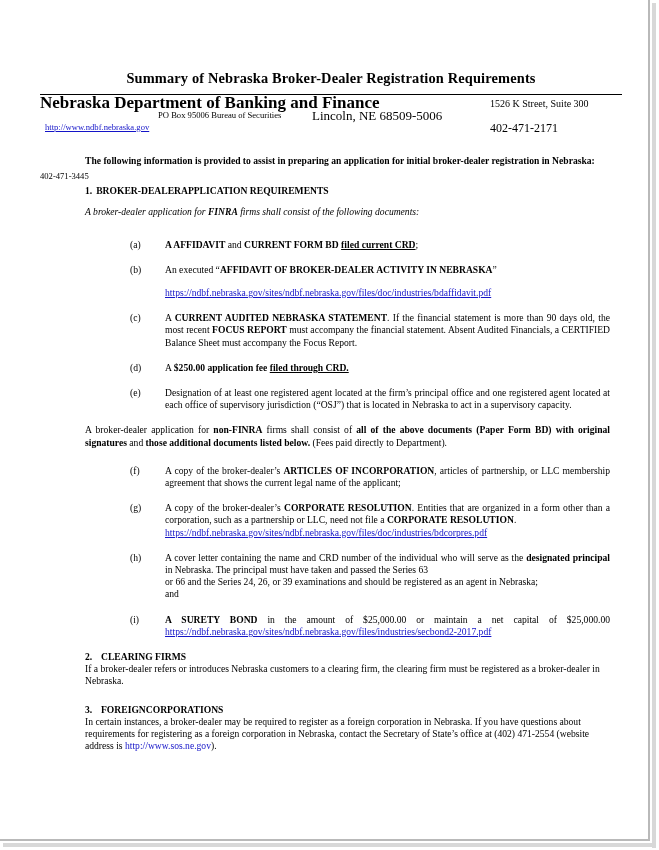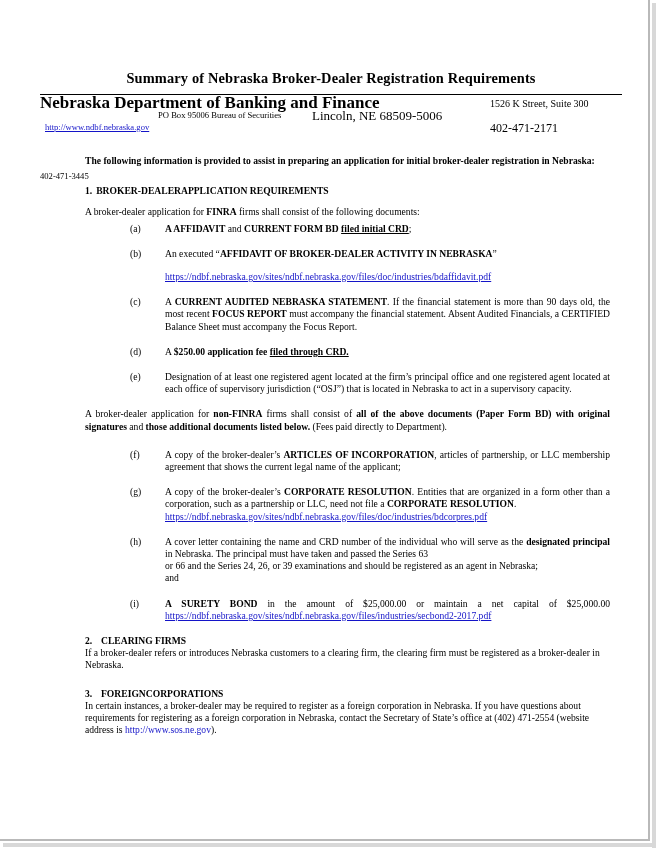--- a/index.html
+++ b/index.html
@@ -117,21 +117,21 @@
   .sec-head {
     font-weight: bold;
     margin: 0 0 9px 0;
   }
   .sec-head-num { margin-right: 4px; }
 
   p.para {
     margin: 0 0 14px 0;
     text-align: justify;
   }
-  p.para.tight { margin-bottom: 4px; }
+  p.para.tight { margin-bottom: 20px; font-style: italic; }
 
   
   .list { margin: 0; }
   .item {
     position: relative;
     padding-left: 80px;
     margin-bottom: 13px;
   }
   .item .marker {
     position: absolute;
@@ -202,21 +202,21 @@
       <p class="intro">The following information is provided to assist in preparing an application for initial broker-dealer registration in Nebraska:</p>
 
       <p class="sec-head"><span class="sec-head-num">1.</span><span>BROKER-DEALERAPPLICATION REQUIREMENTS</span></p>
 
       <p class="para tight"><span>A broker-dealer application for </span><b>FINRA</b><span> firms shall consist of the following documents:</span></p>
 
       <div class="list">
 
         <div class="item">
           <span class="marker">(a)</span>
-          <span class="txt nojust"><b>A AFFIDAVIT</b><span> and </span><b>CURRENT FORM BD</b><span> </span><b><u>filed initial CRD</u></b><span>;</span></span>
+          <span class="txt nojust"><b>A AFFIDAVIT</b><span> and </span><b>CURRENT FORM BD</b><span> </span><b><u>filed current CRD</u></b><span>;</span></span>
         </div>
 
         <div class="item">
           <span class="marker">(b)</span>
           <span class="txt nojust"><span>An executed “</span><b>AFFIDAVIT OF BROKER-DEALER ACTIVITY IN NEBRASKA</b><span>”</span><span class="url-line">https://ndbf.nebraska.gov/sites/ndbf.nebraska.gov/files/doc/industries/bdaffidavit.pdf</span></span>
         </div>
 
         <div class="item">
           <span class="marker">(c)</span>
           <span class="txt"><span>A </span><b>CURRENT AUDITED NEBRASKA STATEMENT</b><span>. If the financial statement is more than 90 days old, the most recent </span><b>FOCUS REPORT</b><span> must accompany the financial statement. Absent Audited Financials, a CERTIFIED Balance Sheet must accompany the Focus Report.</span></span>

